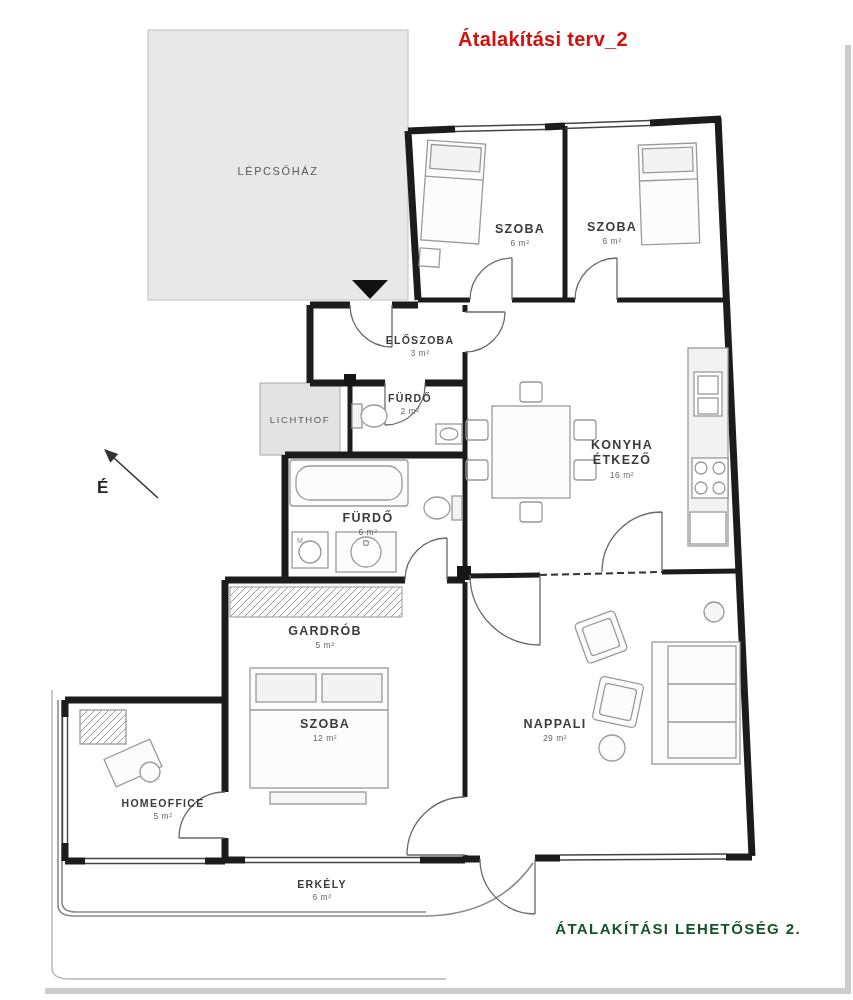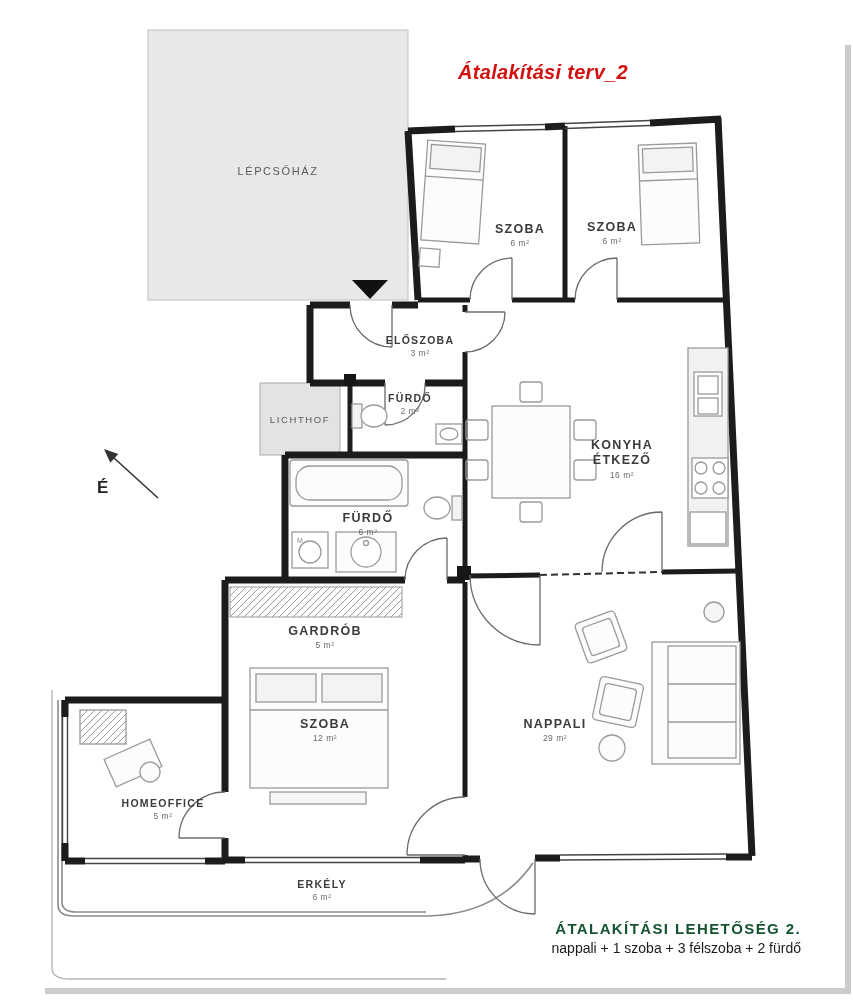--- a/index.html
+++ b/index.html
@@ -1,20 +1,20 @@
 <!DOCTYPE html>
 <html><head>
 <meta charset="utf-8">
 <style>
   html,body{margin:0;padding:0;background:#ffffff;}
   .page{position:relative;width:853px;height:1000px;background:#ffffff;overflow:hidden;
         font-family:"Liberation Sans",sans-serif;}
   .plan-svg{position:absolute;left:0;top:0;}
-  .title{position:absolute;left:458px;top:61px;font-size:20px;font-weight:bold;
-         color:#d40f0f;letter-spacing:.3px;font-style:italic;}
+  .title{position:absolute;left:458px;top:28px;font-size:20px;font-weight:bold;
+         color:#d40f0f;letter-spacing:.3px;}
   .footer{position:absolute;right:52px;top:920px;text-align:right;}
   .footer-line1{font-size:15px;font-weight:bold;color:#14532d;letter-spacing:1.4px;}
   .footer-line2{font-size:14px;color:#1b1b1b;margin-top:3px;}
   
   .room-name{font-size:12.5px;font-weight:bold;fill:#3b3b3b;letter-spacing:1.3px;text-anchor:middle;}
   .sm{font-size:10.5px;}
   .room-area{font-size:8.5px;fill:#6a6a6a;text-anchor:middle;letter-spacing:.5px;}
   .box-label{font-size:11px;fill:#5a5a5a;letter-spacing:1.6px;text-anchor:middle;}
   .north-label{font-size:17px;font-weight:bold;fill:#222;}
   .tiny{font-size:7px;fill:#888;text-anchor:middle;}
@@ -244,16 +244,15 @@
       <text class="room-name sm" x="163" y="807">HOMEOFFICE</text>
       <text class="room-area" x="163" y="819">5 m²</text>
 
       <text class="room-name sm" x="322" y="888">ERKÉLY</text>
       <text class="room-area" x="322" y="900">6 m²</text>
     </g>
   </svg>
 
   <div class="footer">
     <div class="footer-line1">ÁTALAKÍTÁSI LEHETŐSÉG 2.</div>
-    <div class="footer-line2">nappali + 1 szoba + 3 félszoba + 2 fürdő</div>
   </div>
 
 </div>
 
 </body></html>

